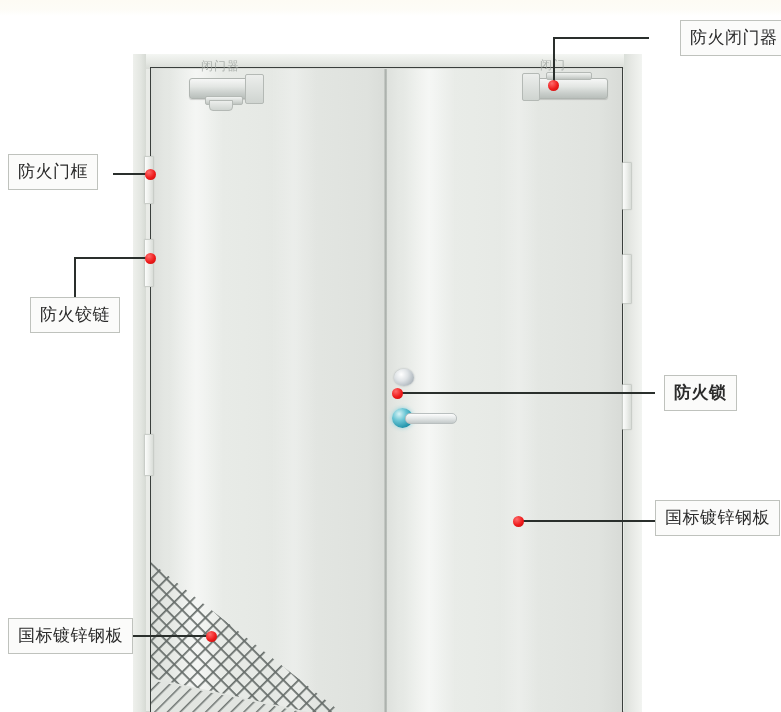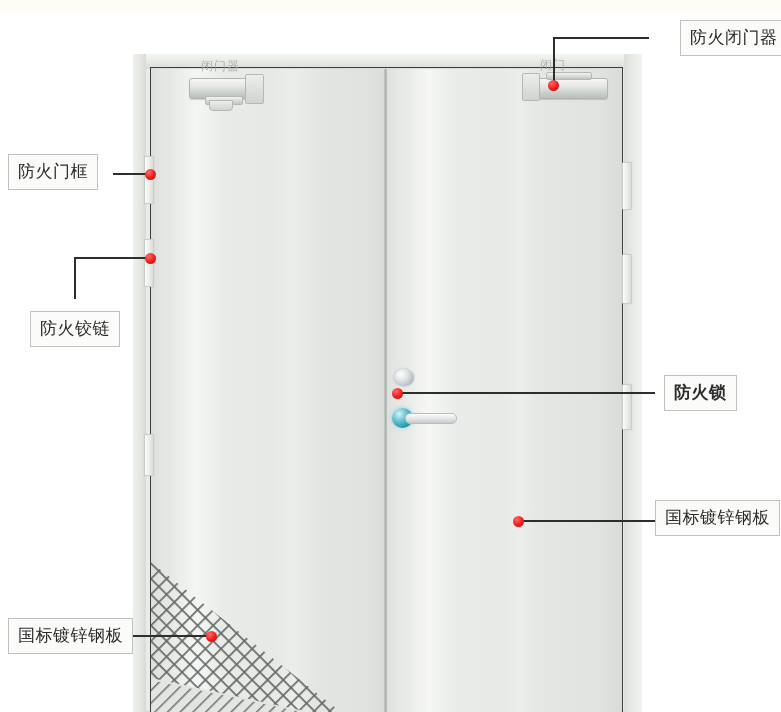--- a/index.html
+++ b/index.html
@@ -297,21 +297,21 @@
   <div class="dot" style="left:548px; top:80px;"></div>
   <div class="callout" style="left:648px; top:20px;margin-left:32px;">防火闭门器</div>
 
   <div class="lead-h" style="left:113px; top:173px; width:39px;"></div>
   <div class="dot" style="left:145px; top:169px;"></div>
   <div class="callout" style="left:8px; top:154px;">防火门框</div>
 
   <div class="lead-h" style="left:74px; top:257px; width:78px;"></div>
   <div class="lead-v" style="left:74px; top:257px; height:42px;"></div>
   <div class="dot" style="left:145px; top:253px;"></div>
-  <div class="callout" style="left:30px; top:297px;margin-top:14px;">防火铰链</div>
+  <div class="callout" style="left:30px; top:297px;">防火铰链</div>
 
   <div class="lead-h" style="left:397px; top:392px; width:258px;"></div>
   <div class="dot" style="left:392px; top:388px;"></div>
   <div class="callout" style="left:664px; top:375px;font-weight:bold;">防火锁</div>
 
   <div class="lead-h" style="left:518px; top:520px; width:138px;"></div>
   <div class="dot" style="left:513px; top:516px;"></div>
   <div class="callout" style="left:655px; top:500px;text-align:right;">国标镀锌钢板</div>
 
   <div class="lead-h" style="left:124px; top:635px; width:90px;"></div>

